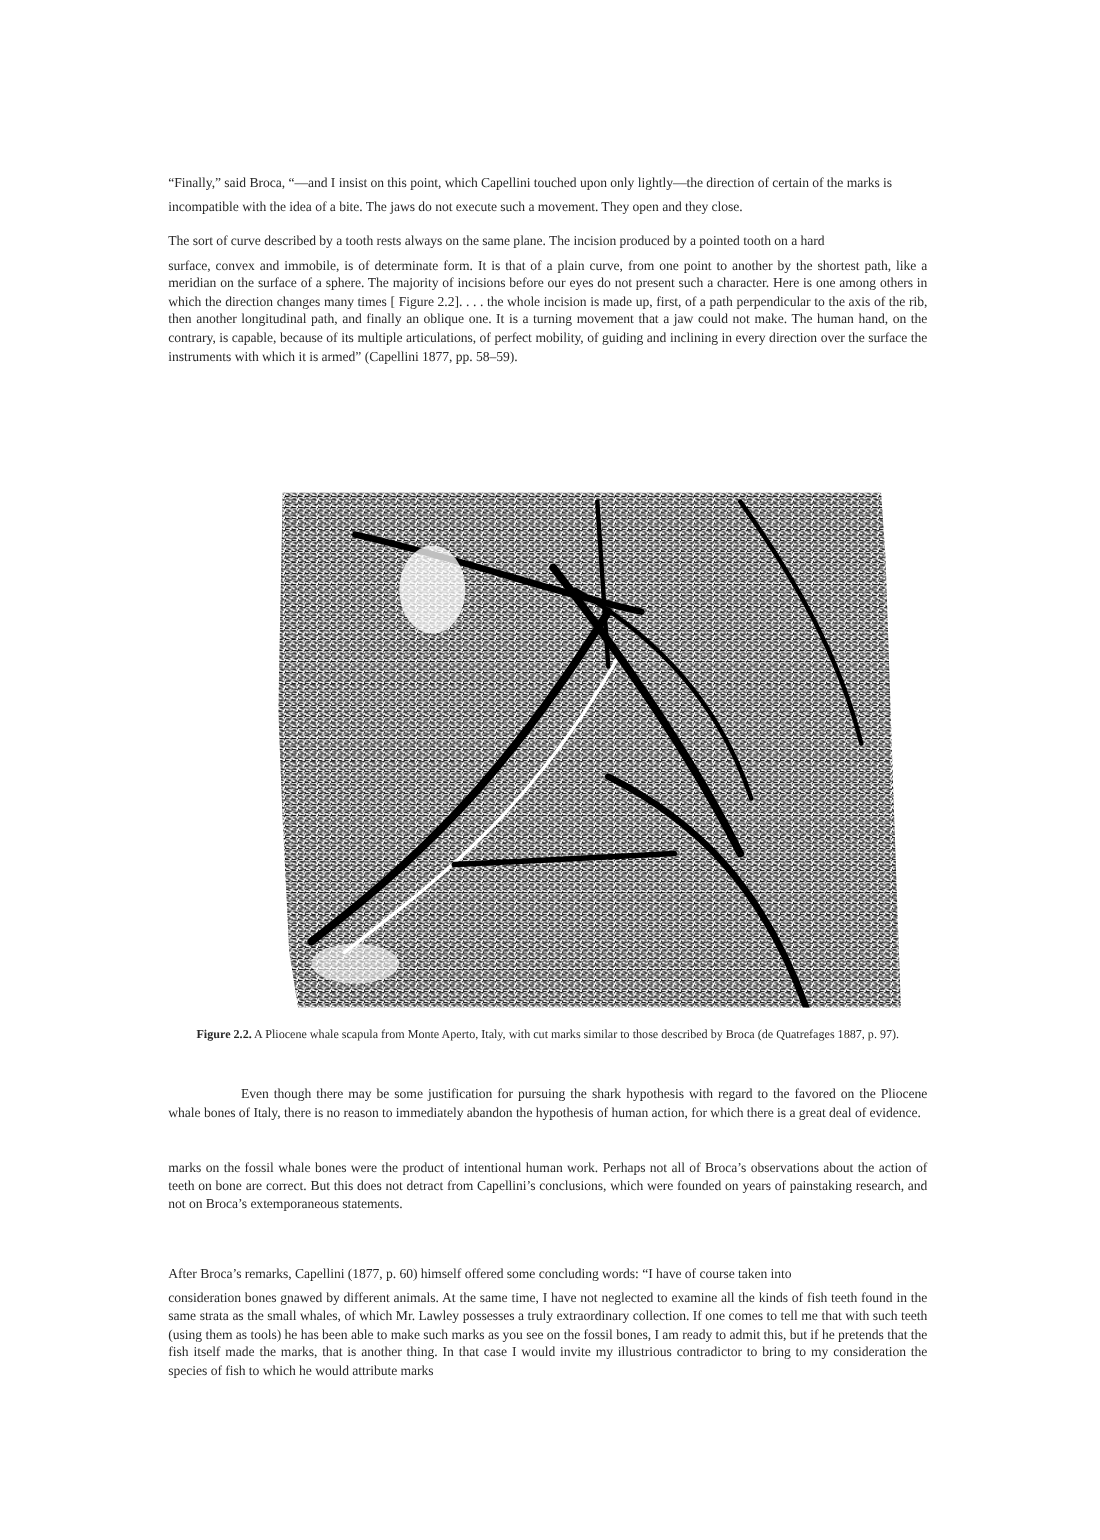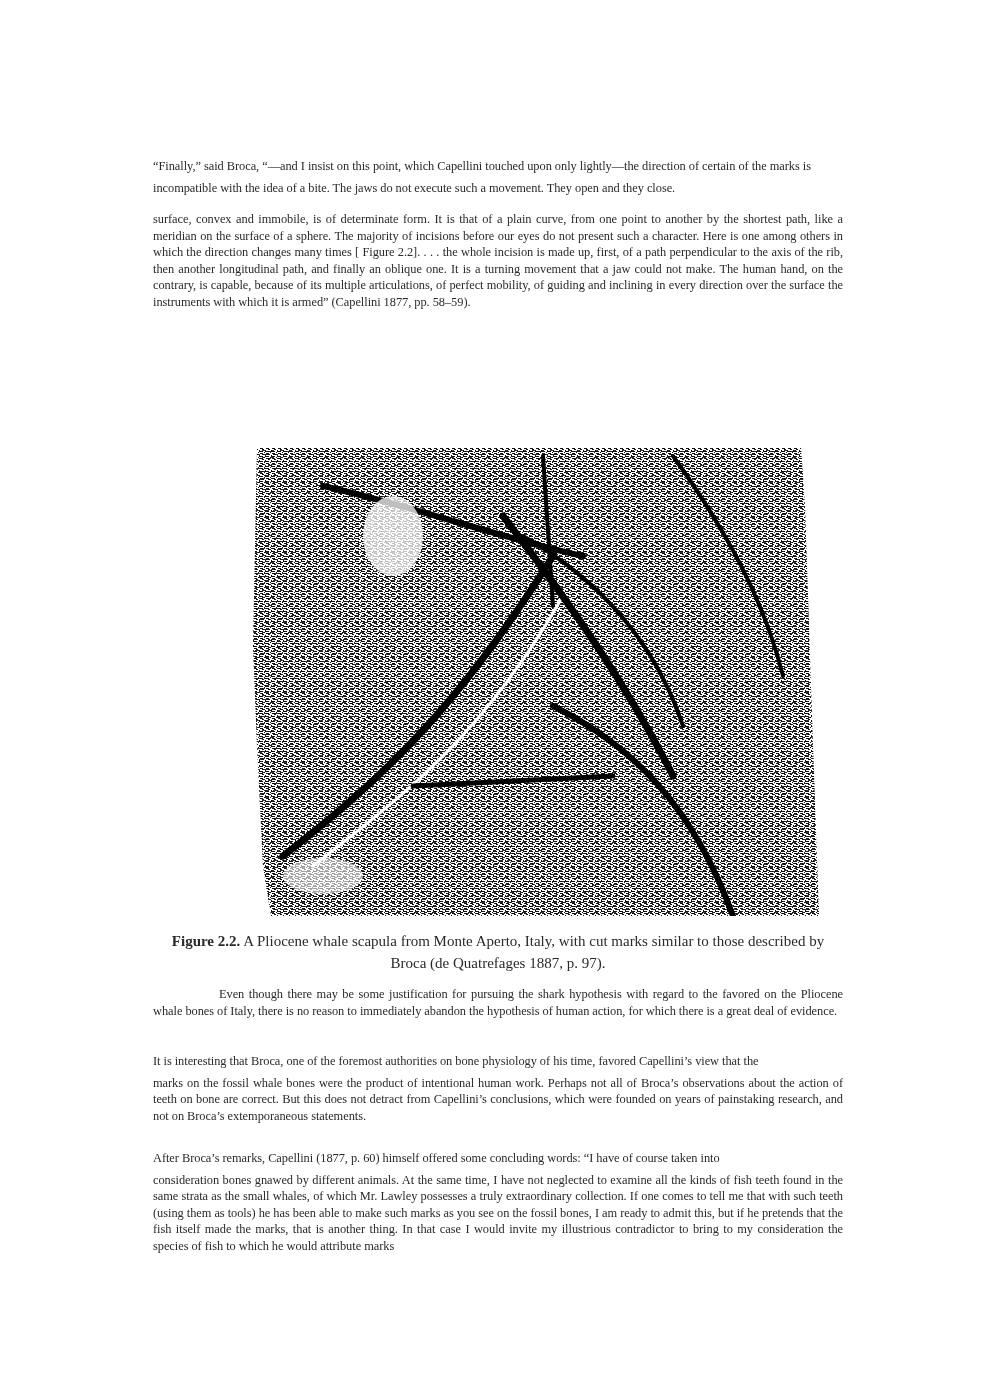--- a/index.html
+++ b/index.html
@@ -19,32 +19,33 @@
     .p3 { top: 986px; text-indent: 66px; }
     .p4 { top: 1053px; }
     .p5 { top: 1150px; }
     .p2 .first-line, .p4 .first-line, .p5 .first-line { display: block; margin-bottom: 5px; }
     .figure {
       position: absolute; left: 253px; top: 446px; width: 566px; height: 470px;
     }
     .figure svg { width: 100%; height: 100%; display: block; }
     .caption {
       position: absolute; left: 153px; top: 930px; width: 690px;
-      font-size: 15px; line-height: 22px; text-align: center; margin: 0;
+      font-size: 11px; line-height: 22px; text-align: center; margin: 0;
     }
     .caption .label { font-weight: bold; }
   </style>
 </head>
 <body>
 
 <div class="page">
 
   <p class="para p1">“Finally,” said Broca, “—and I insist on this point, which Capellini touched upon only lightly—the direction of certain of the marks is incompatible with the idea of a bite. The jaws do not execute such a movement. They open and they close.</p>
 
   <p class="para p2">
+    <span class="first-line">The sort of curve described by a tooth rests always on the same plane. The incision produced by a pointed tooth on a hard</span>
     <span>surface, convex and immobile, is of determinate form. It is that of a plain curve, from one point to another by the shortest path, like a meridian on the surface of a sphere. The majority of incisions before our eyes do not present such a character. Here is one among others in which the direction changes many times [ Figure 2.2]. . . . the whole incision is made up, first, of a path perpendicular to the axis of the rib, then another longitudinal path, and finally an oblique one. It is a turning movement that a jaw could not make. The human hand, on the contrary, is capable, because of its multiple articulations, of perfect mobility, of guiding and inclining in every direction over the surface the instruments with which it is armed” (Capellini 1877, pp. 58–59).</span>
   </p>
 
   <div class="figure">
     <svg viewBox="0 0 566 470" preserveAspectRatio="none" xmlns="http://www.w3.org/2000/svg">
       <defs>
         <pattern id="dither" width="6" height="5" patternUnits="userSpaceOnUse">
           <rect width="6" height="5" fill="#ffffff"></rect>
           <rect x="0" y="0" width="4" height="1" fill="#111"></rect>
           <rect x="1" y="2" width="3" height="1" fill="#111"></rect>
@@ -79,21 +80,20 @@
   </div>
 
   <p class="caption">
     <span class="label">Figure 2.2.</span>
     <span>A Pliocene whale scapula from Monte Aperto, Italy, with cut marks similar to those described by Broca (de Quatrefages 1887, p. 97).</span>
   </p>
 
   <p class="para p3">Even though there may be some justification for pursuing the shark hypothesis with regard to the favored on the Pliocene whale bones of Italy, there is no reason to immediately abandon the hypothesis of human action, for which there is a great deal of evidence.</p>
 
   <p class="para p4">
-    <span class="first-line">It is interesting that Broca, one of the foremost authorities on bone physiology of his time, favored Capellini’s view that the</span>
     <span>marks on the fossil whale bones were the product of intentional human work. Perhaps not all of Broca’s observations about the action of teeth on bone are correct. But this does not detract from Capellini’s conclusions, which were founded on years of painstaking research, and not on Broca’s extemporaneous statements.</span>
   </p>
 
   <p class="para p5">
     <span class="first-line">After Broca’s remarks, Capellini (1877, p. 60) himself offered some concluding words: “I have of course taken into</span>
     <span>consideration bones gnawed by different animals. At the same time, I have not neglected to examine all the kinds of fish teeth found in the same strata as the small whales, of which Mr. Lawley possesses a truly extraordinary collection. If one comes to tell me that with such teeth (using them as tools) he has been able to make such marks as you see on the fossil bones, I am ready to admit this, but if he pretends that the fish itself made the marks, that is another thing. In that case I would invite my illustrious contradictor to bring to my consideration the species of fish to which he would attribute marks</span>
   </p>
 
 </div>
 

